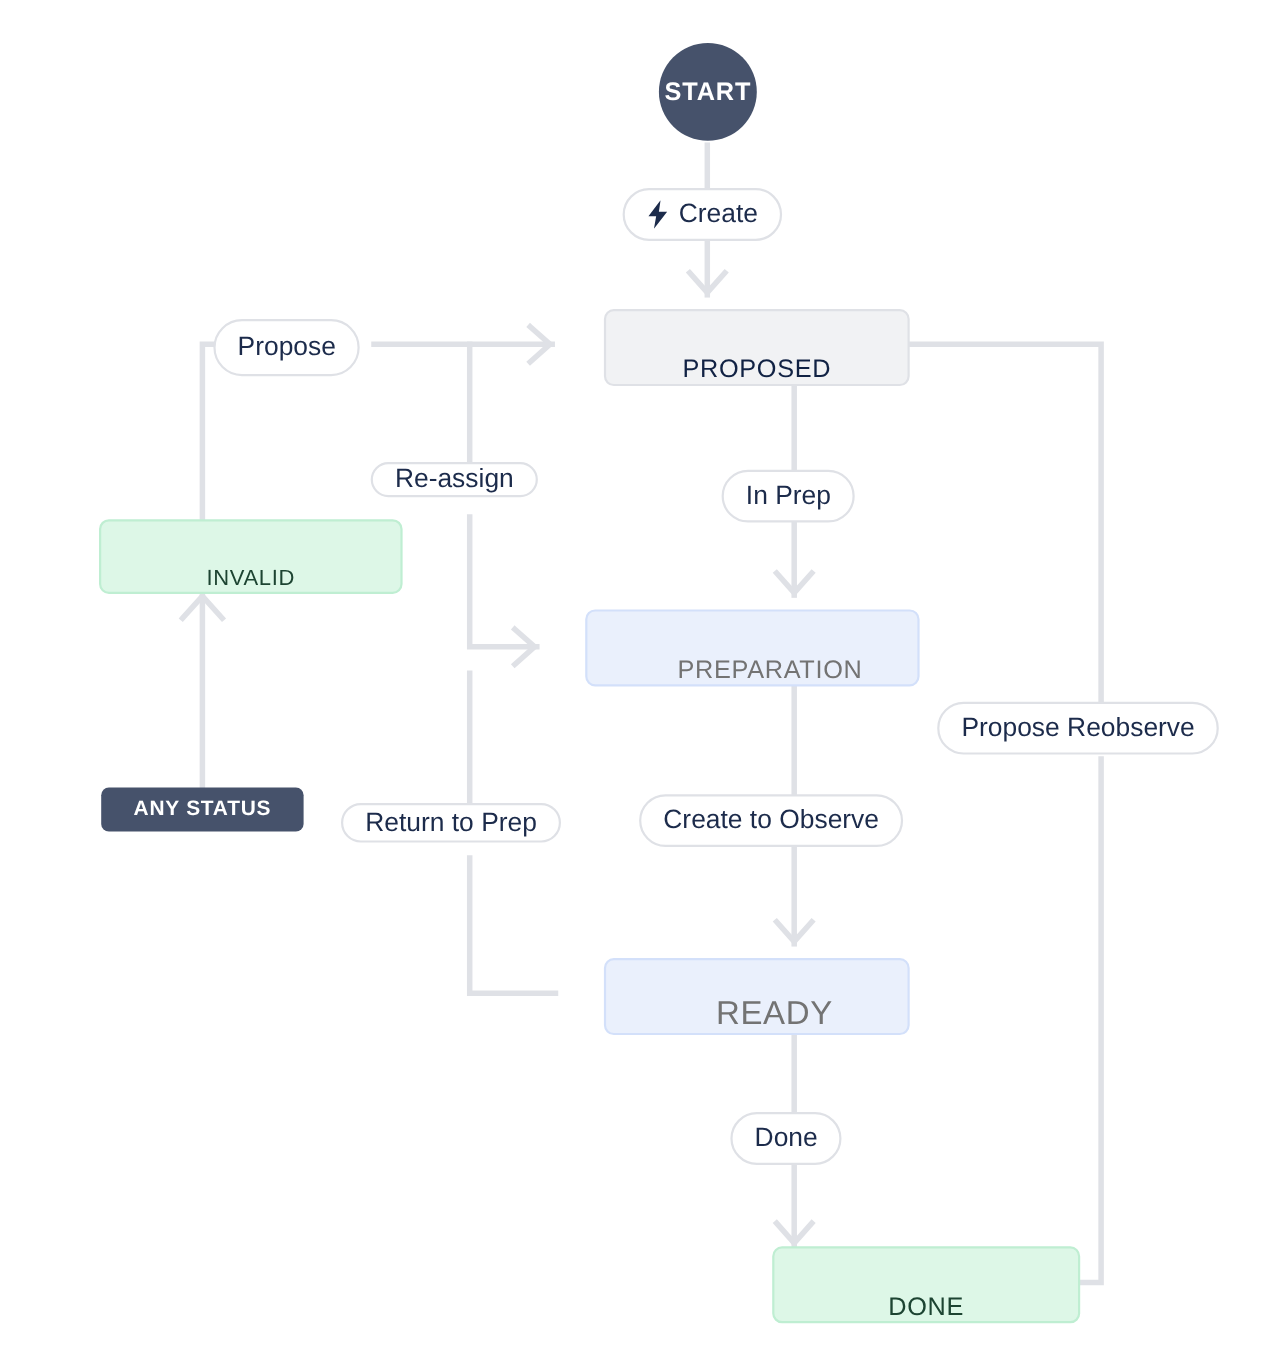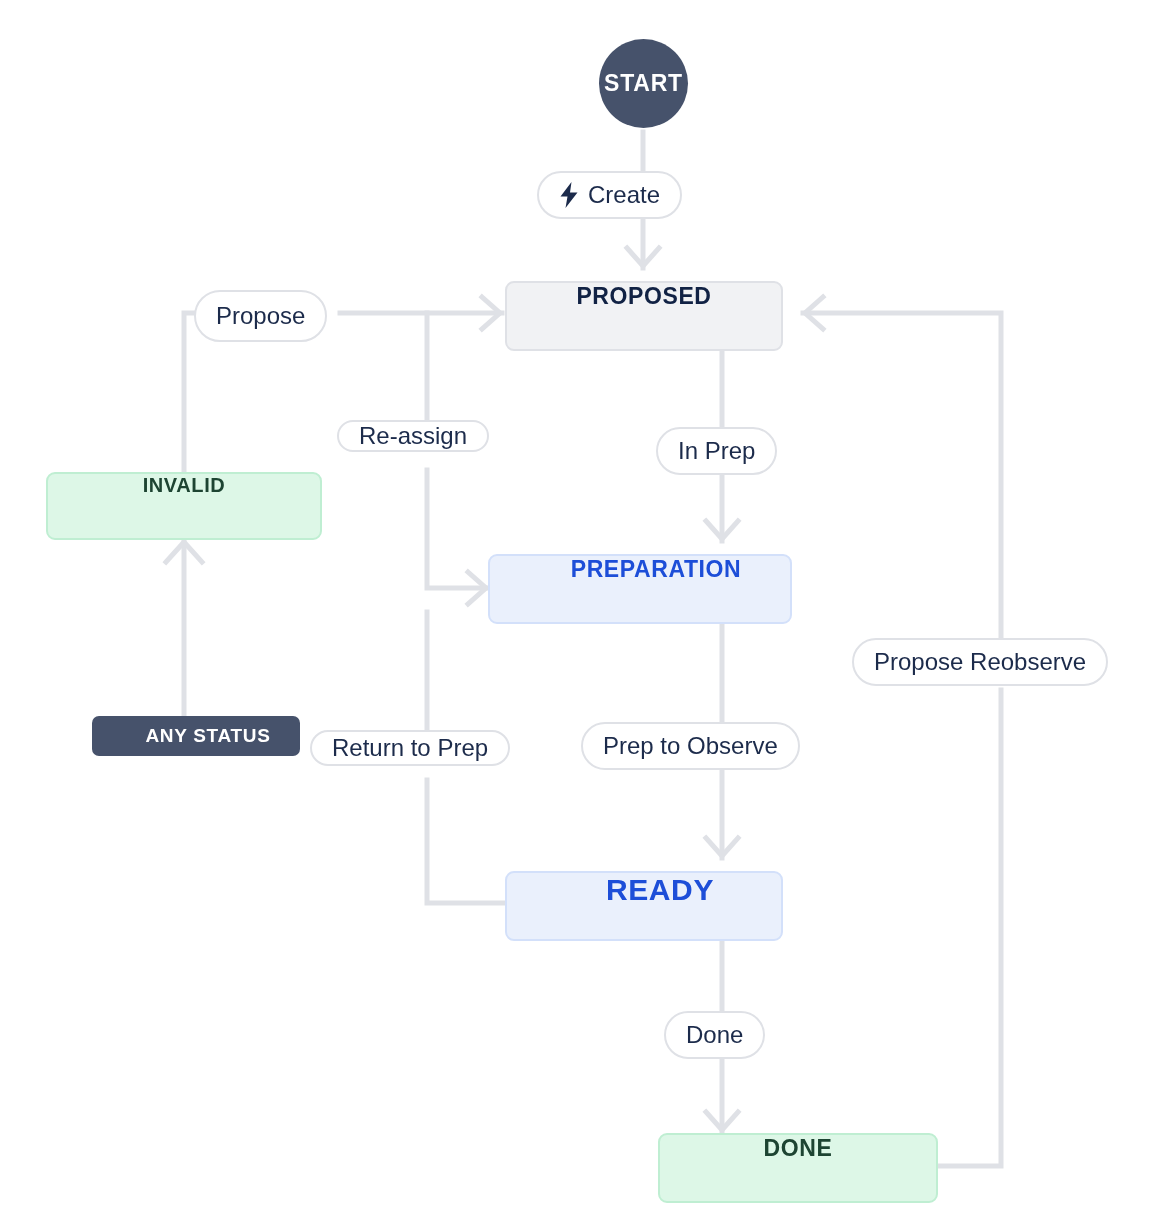--- a/index.html
+++ b/index.html
@@ -24,26 +24,27 @@
     top: 0;
     width: 1164px;
     height: 1228px;
   }
 
   
   .node {
     position: absolute;
     box-sizing: border-box;
     display: flex;
-    align-items: flex-start;
+    align-items: flex-end;
     justify-content: center;
     border-radius: 9px;
-    font-weight: bold;
+    font-weight: normal;
     letter-spacing: 0.6px;
     z-index: 3;
+    margin-left: 44px;
   }
   .node-start {
     position: absolute;
     display: flex;
     align-items: center;
     justify-content: center;
     border-radius: 50%;
     background: #46526b;
     color: #ffffff;
     font-weight: bold;
@@ -52,21 +53,21 @@
     z-index: 3;
   }
   .node-neutral {
     background: #f1f2f4;
     border: 2px solid #dfe1e6;
     color: #112244;
   }
   .node-blue {
     background: #eaf0fc;
     border: 2px solid #d3e0fa;
-    color: #1d4ed8;
+    color: #737373;
     padding-left: 32px;
   }
   .node-green {
     background: #ddf7e7;
     border: 2px solid #bfeed2;
     color: #1d4432;
   }
   .node-badge {
     position: absolute;
     display: flex;
@@ -157,37 +158,37 @@
   </div>
 
   <div class="node node-neutral" style="left:505px; top:281px; width:278px; height:70px; font-size:23px;">
     <span>PROPOSED</span>
   </div>
 
   <div class="node node-green" style="left:46px; top:472px; width:276px; height:68px; font-size:20px;">
     <span>INVALID</span>
   </div>
 
-  <div class="node-badge" style="left:92px; top:716px; width:184px; height:40px;padding-left:24px;">
+  <div class="node-badge" style="left:92px; top:716px; width:184px; height:40px;">
     <span>ANY STATUS</span>
   </div>
 
   <div class="node node-blue" style="left:488px; top:554px; width:304px; height:70px; font-size:23px;">
     <span>PREPARATION</span>
   </div>
 
   <div class="node node-blue" style="left:505px; top:871px; width:278px; height:70px; font-size:30px;">
     <span>READY</span>
   </div>
 
   <div class="node node-green" style="left:658px; top:1133px; width:280px; height:70px; font-size:23px;">
     <span>DONE</span>
   </div>
 
-  <div class="pill" style="left:537px; top:171px; height:48px;justify-content:flex-end;">
+  <div class="pill" style="left:566px; top:171px; height:48px;justify-content:flex-end;">
     <span class="bolt-icon">
       <svg width="20" height="26" viewBox="0 0 20 26" aria-hidden="true">
         <path d="M12.5 0 L1.5 14.5 L8.5 14.5 L6.5 26 L18.5 10.5 L11 10.5 Z" fill="#1c2b4b"></path>
       </svg>
     </span>
     <span>Create</span>
   </div>
 
   <div class="pill" style="left:194px; top:290px; height:52px;">
     <span>Propose</span>
@@ -199,21 +200,21 @@
 
   <div class="pill" style="left:656px; top:427px; height:48px;justify-content:flex-end;">
     <span>In Prep</span>
   </div>
 
   <div class="pill" style="left:310px; top:730px; height:36px;">
     <span>Return to Prep</span>
   </div>
 
   <div class="pill" style="left:581px; top:722px; height:48px;">
-    <span>Prep to Observe</span>
+    <span>Create to Observe</span>
   </div>
 
   <div class="pill" style="left:664px; top:1011px; height:48px;">
     <span>Done</span>
   </div>
 
   <div class="pill" style="left:852px; top:638px; height:48px;">
     <span>Propose Reobserve</span>
   </div>
 

